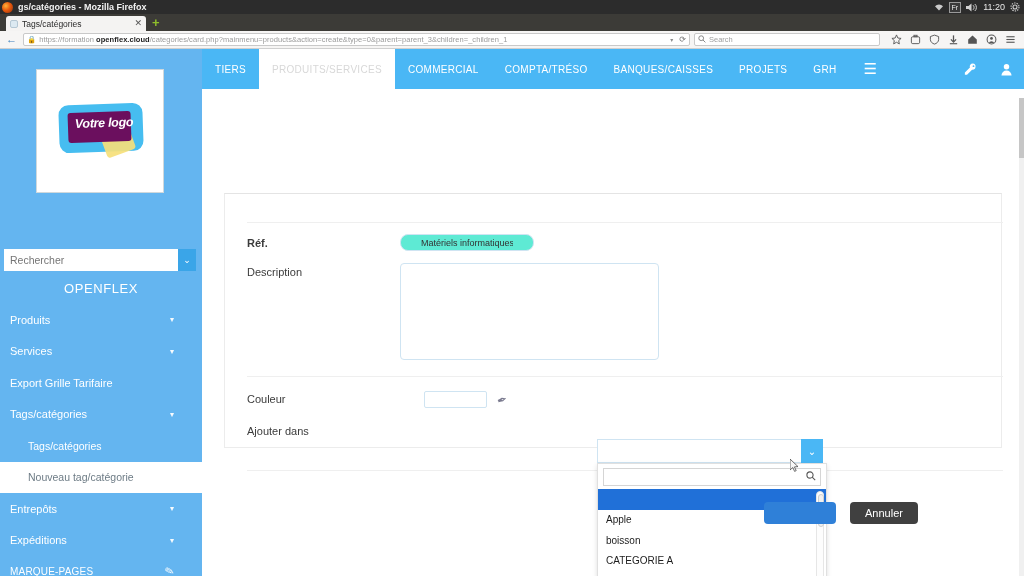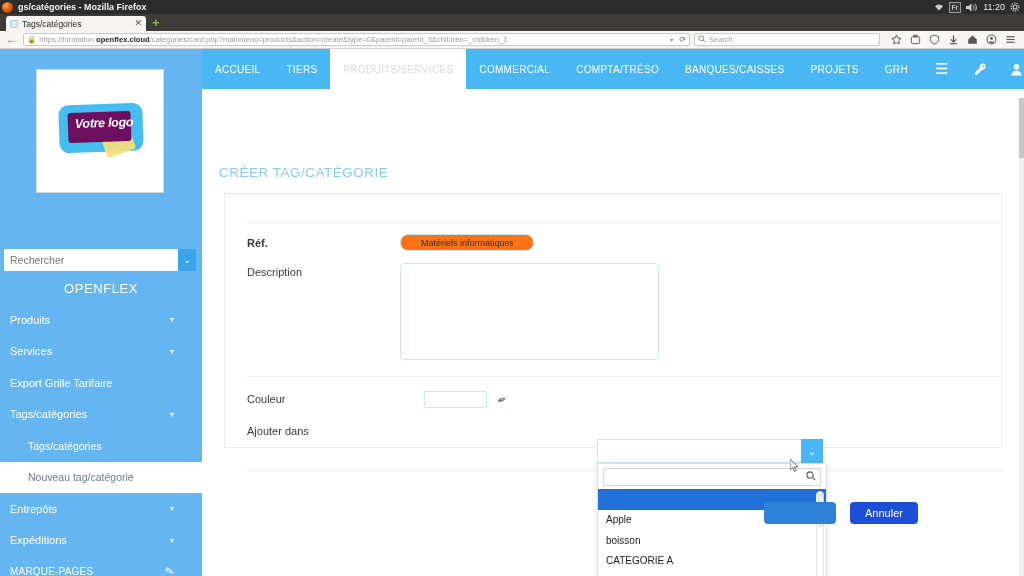--- a/index.html
+++ b/index.html
@@ -185,21 +185,21 @@
     border: 1px solid #ececec; border-top: 1px solid #e4e4e4;
     background: #fff;
   }
   .row { position: absolute; left: 22px; width: 756px; display: flex; align-items: flex-start; }
   .row-line { position: absolute; left: 22px; width: 756px; height: 1px; background: #efefef; }
   .fl { width: 153px; font-size: 11px; color: #3b3b3b; padding-top: 3px; }
   .fl.bold { font-weight: bold; }
 
   .inp-ref {
     width: 134px; height: 17px; border: 1px solid #cfe4f2; border-radius: 8px;
-    font-size: 9px; color: #333; padding: 0 20px; background: #f97316;
+    font-size: 9px; color: #333; padding: 0 20px; background: #5eead4;
     font-family: "Liberation Sans", sans-serif;
   }
   .ta-desc {
     width: 259px; height: 97px; border: 1px solid #cfe4f2; border-radius: 4px;
     background: #fff; resize: none; font-size: 10px; padding: 4px;
     font-family: "Liberation Sans", sans-serif;
   }
   .color-input {
     width: 63px; height: 17px; border: 1px solid #cfe4f2; border-radius: 2px; background: #fff;
   }
@@ -243,21 +243,21 @@
     position: absolute; left: 0.5px; top: 2px; width: 6px; height: 33px;
     background: #f0f0f0; border: 1px solid #cfcfcf; border-radius: 3px;
   }
 
   .btn-save {
     position: absolute; left: 562px; top: 413px; width: 72px; height: 22px;
     background: #2f80d8; border-radius: 4px; border: none;
   }
   .btn-cancel {
     position: absolute; left: 648px; top: 413px; width: 68px; height: 22px;
-    background: #1d4ed8; border-radius: 4px; border: none;
+    background: #404040; border-radius: 4px; border: none;
     color: #fff; font-size: 11px; font-family: "Liberation Sans", sans-serif;
   }
 
   
   .page-scroll {
     position: absolute; right: 0; top: 49px; width: 5px; height: 527px;
     background: #f0f0f0;
   }
   .page-scroll-thumb {
     position: absolute; left: 0; top: 0; width: 5px; height: 60px; background: #c6c6c6;
@@ -423,23 +423,20 @@
       </div>
       <div class="mi bookmarks">
         <span class="lbl">MARQUE-PAGES</span>
         <span class="pencil">✎</span>
       </div>
     </div>
   </div>
 
   <div class="topnav">
     <div class="tn">
-        <span>ACCUEIL</span>
-      </div>
-    <div class="tn">
         <span>TIERS</span>
       </div>
     <div class="tn sel">
         <span>PRODUITS/SERVICES</span>
       </div>
     <div class="tn">
         <span>COMMERCIAL</span>
       </div>
     <div class="tn">
         <span>COMPTA/TRÉSO</span>
@@ -465,21 +462,20 @@
         <svg width="15" height="15" viewBox="0 0 16 16">
             <circle cx="8" cy="5" r="2.9" fill="#fff"></circle>
             <path d="M2.6 14.5a5.4 5.4 0 0 1 10.8 0z" fill="#fff"></path>
           </svg>
       </div>
 
     </div>
   </div>
 
   <div class="content">
-    <div class="page-title">CRÉER TAG/CATÉGORIE</div>
 
     <div class="card">
       <div class="row-line" style="top:28px;"></div>
 
       <div class="row" style="top:40px;">
         <div class="fl bold">Réf.</div>
         <input class="inp-ref" type="text" value="Matériels informatiques" style="">
       </div>
 
       <div class="row" style="top:69px;">

